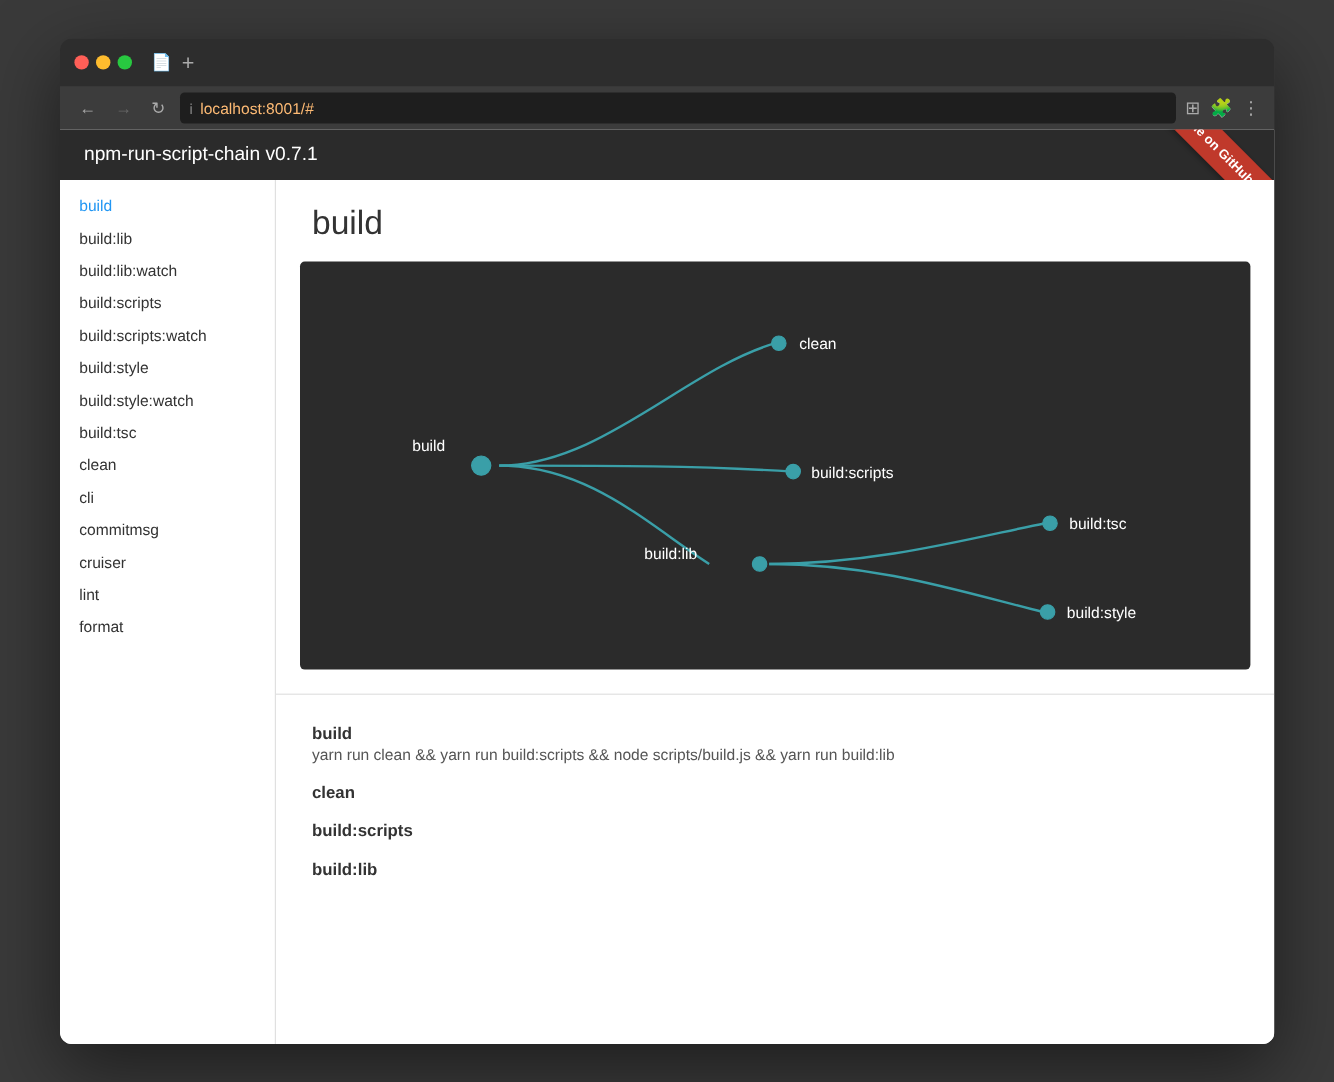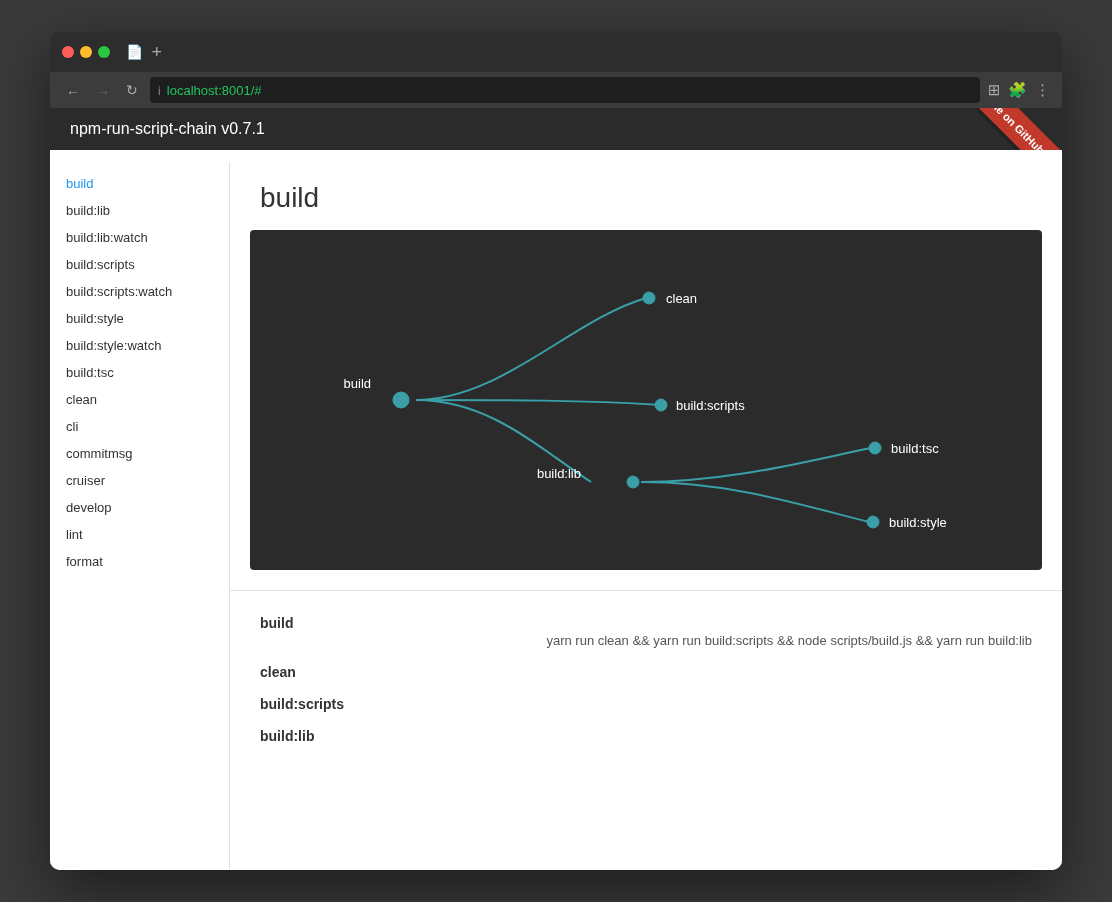--- a/index.html
+++ b/index.html
@@ -48,21 +48,21 @@
       border-radius: 4px;
       color: #ddd;
       padding: 4px 8px;
       font-size: 13px;
       height: 26px;
       display: flex;
       align-items: center;
       gap: 6px;
     }
     .address-icon { color: #888; font-size: 12px; }
-    .address-text { color: #22c55e; font-size: 13px; }
+    .address-text { color: #fdba74; font-size: 13px; }
     .toolbar-icons { display: flex; gap: 8px; align-items: center; color: #aaa; font-size: 15px; }
     .toolbar-icon-btn { background: none; border: none; color: #aaa; cursor: pointer; font-size: 15px; }
 
     
     .app-container {
       display: flex;
       flex-direction: column;
       background: #fff;
       height: 762px;
     }
@@ -90,21 +90,20 @@
       transform-origin: center;
       white-space: nowrap;
       box-shadow: 0 2px 4px rgba(0,0,0,0.3);
     }
 
     
     .main-layout {
       display: flex;
       flex: 1;
       overflow: hidden;
-      margin-top: 12px;
     }
 
     
     .sidebar {
       width: 180px;
       background: #fff;
       border-right: 1px solid #e0e0e0;
       overflow-y: auto;
       padding: 8px 0;
       flex-shrink: 0;
@@ -160,21 +159,20 @@
     }
     .detail-name {
       font-size: 14px;
       font-weight: 700;
       color: #333;
       margin-bottom: 2px;
     }
     .detail-command {
       font-size: 13px;
       color: #555;
-      text-align: right;
     }
   </style>
 </head>
 <body>
 
 <div class="browser-window">
 
   <div class="title-bar">
     <div class="traffic-lights">
       <div class="traffic-light tl-close"></div>
@@ -217,21 +215,20 @@
           <div class="sidebar-item">build:lib:watch</div>
           <div class="sidebar-item">build:scripts</div>
           <div class="sidebar-item">build:scripts:watch</div>
           <div class="sidebar-item">build:style</div>
           <div class="sidebar-item">build:style:watch</div>
           <div class="sidebar-item">build:tsc</div>
           <div class="sidebar-item">clean</div>
           <div class="sidebar-item">cli</div>
           <div class="sidebar-item">commitmsg</div>
           <div class="sidebar-item">cruiser</div>
-          <div class="sidebar-item">develop</div>
           <div class="sidebar-item">lint</div>
           <div class="sidebar-item">format</div>
         </div>
 
       <div class="content-area">
         <div class="page-title-area">
           <h1 class="page-title">build</h1>
         </div>
 
         <div class="graph-container">

